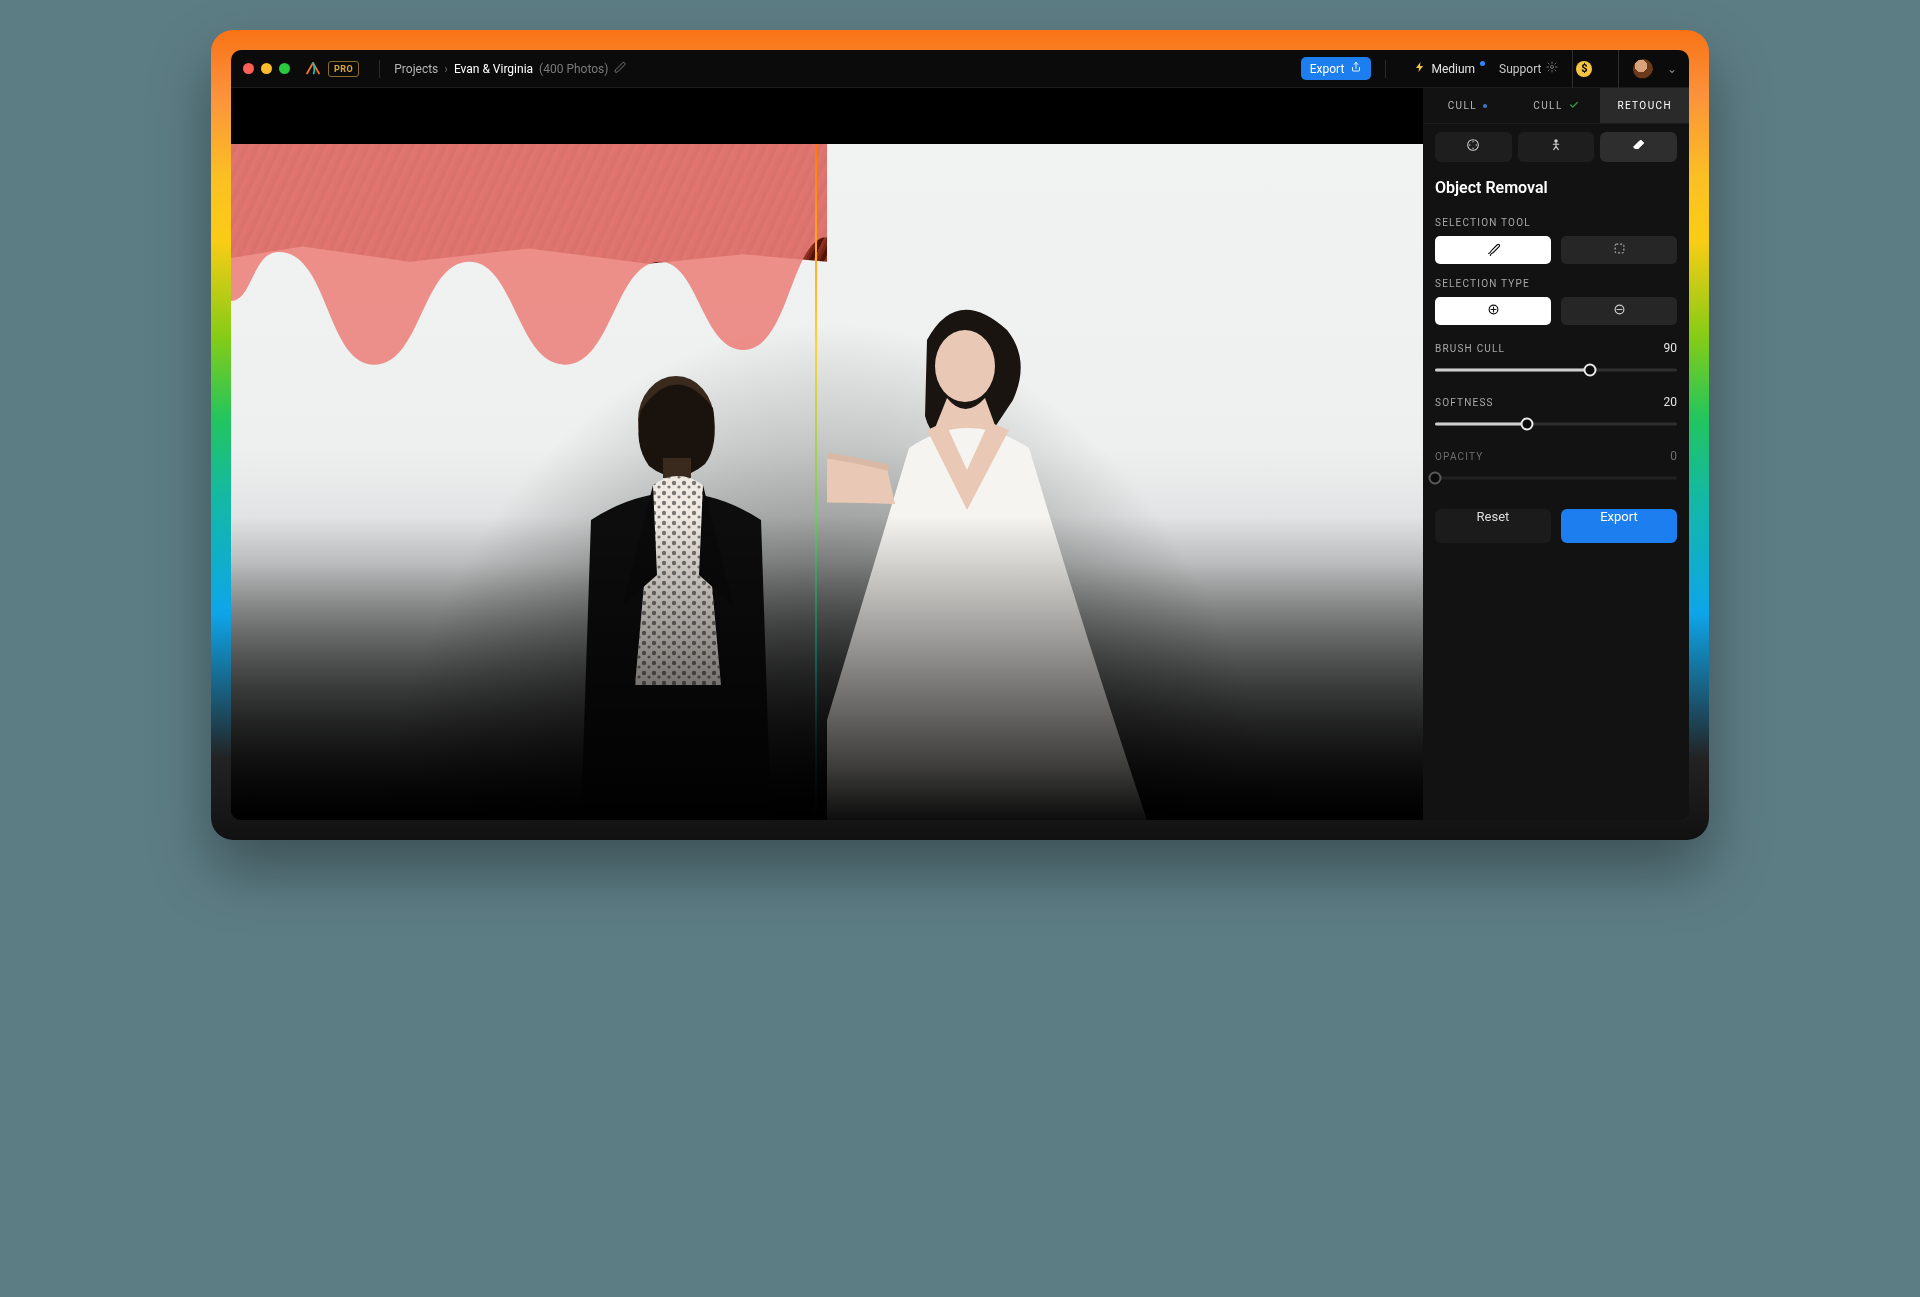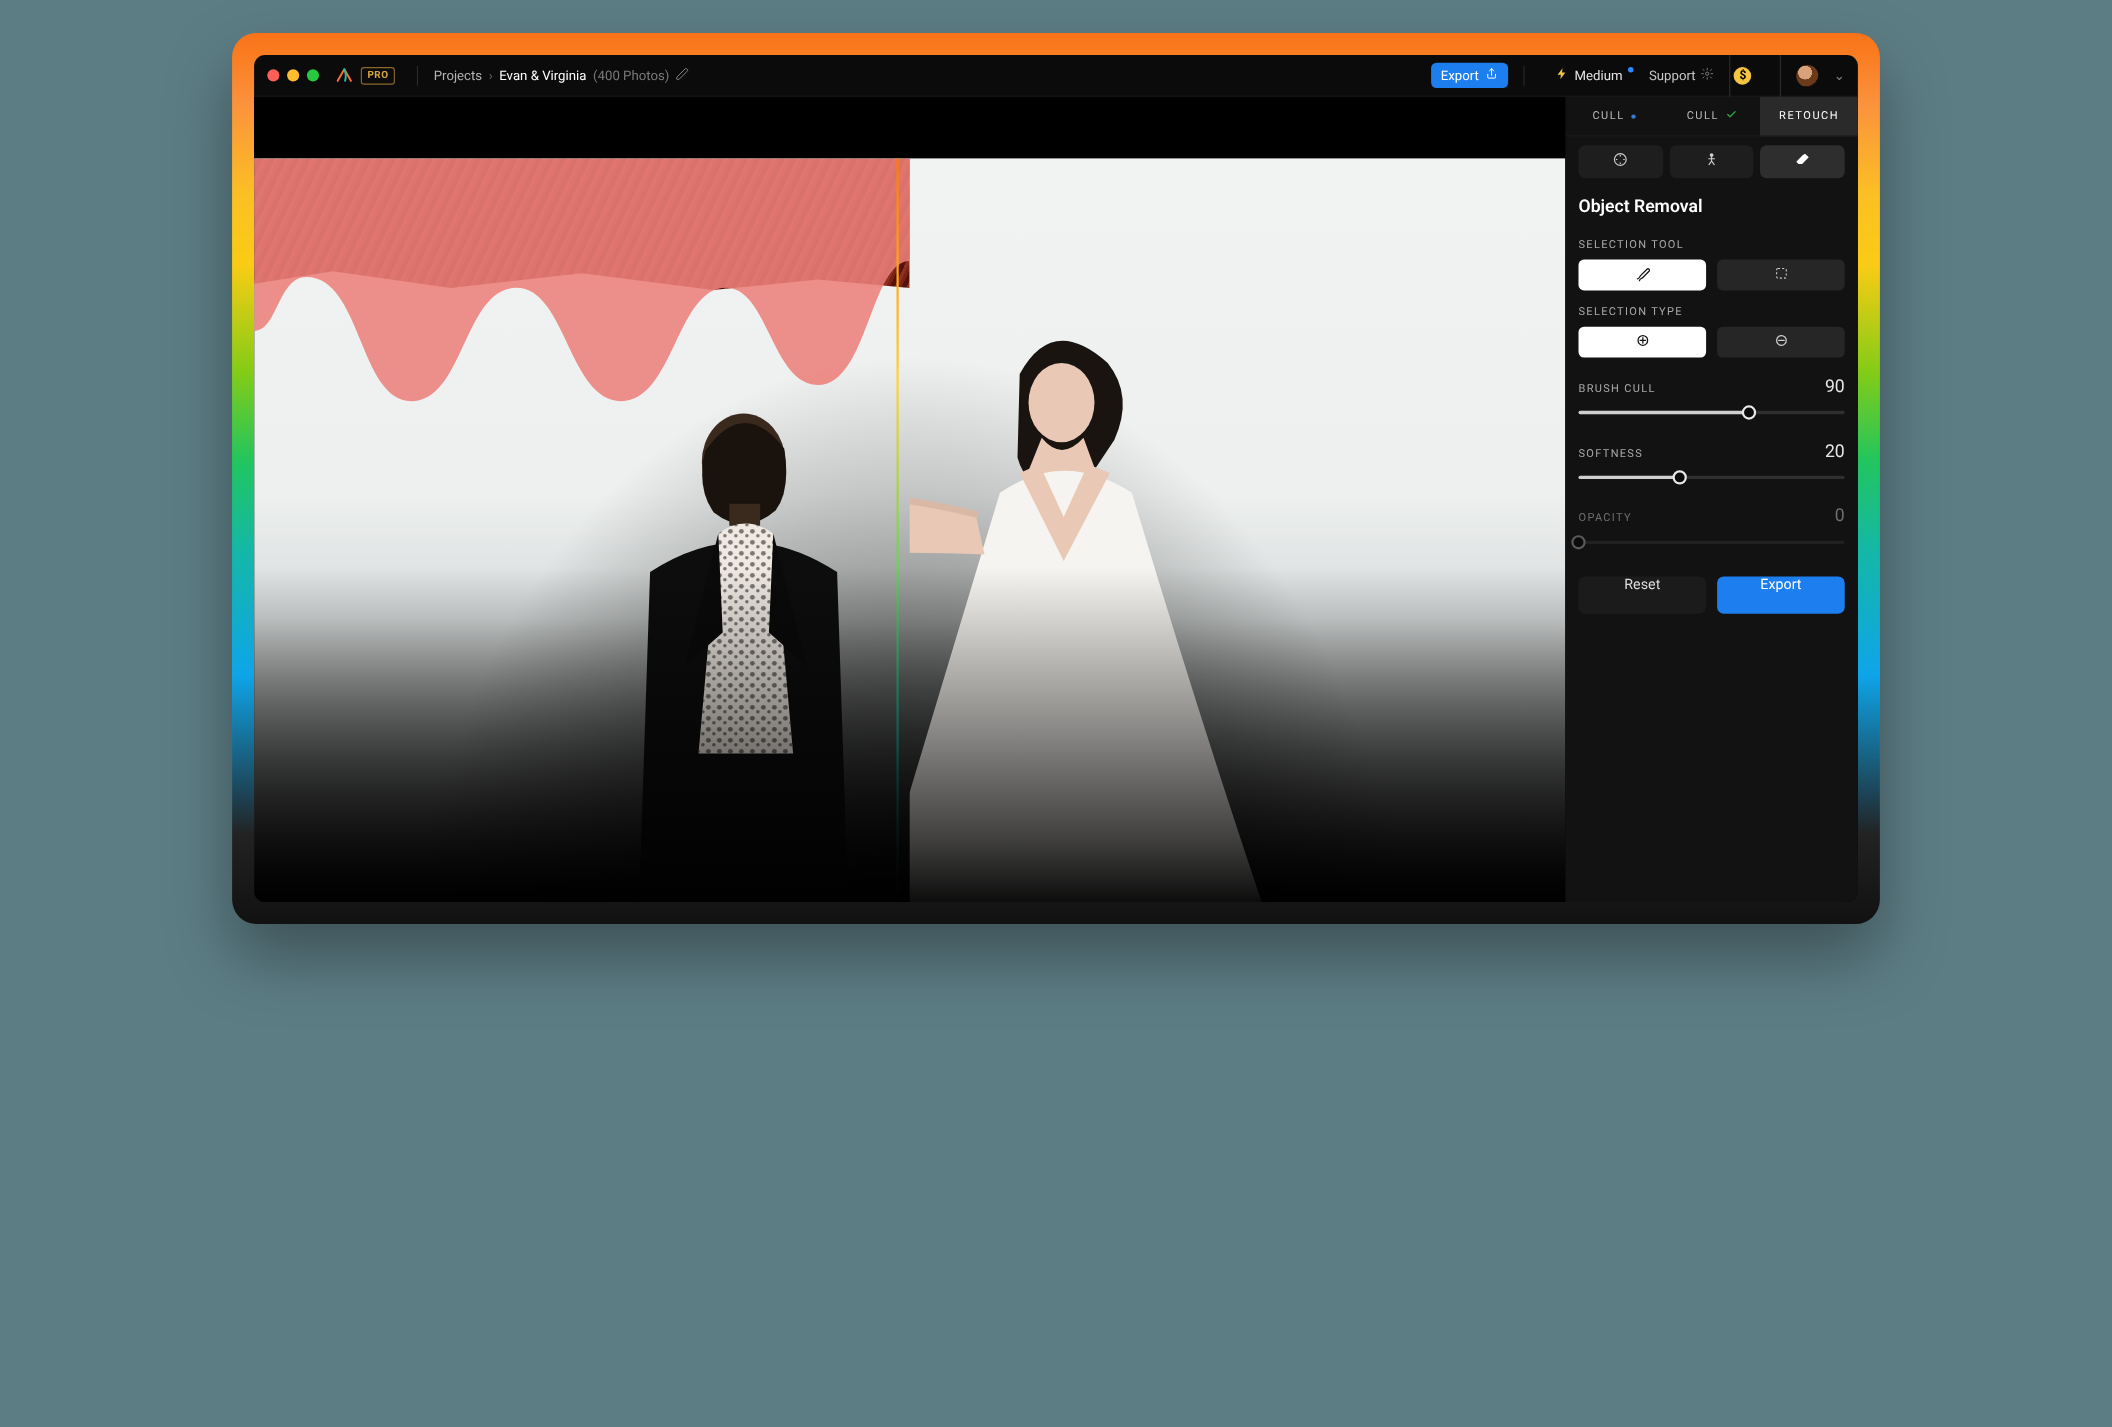--- a/index.html
+++ b/index.html
@@ -181,21 +181,21 @@
   .seg { display:flex; gap:10px; }
   .seg-btn {
     flex:1; height:28px; border-radius:5px; background:#262626;
     display:flex; align-items:center; justify-content:center; color:#dcdcdc;
   }
   .seg-btn.active { background:#fff; color:#111; }
   .seg-btn svg { width:15px; height:15px; }
 
   .slider-head { display:flex; justify-content:space-between; align-items:baseline; margin-top:16px; }
   .slider-head.dim .section-label, .slider-head.dim .slider-val { color:#6f6f6f; }
-  .slider-val { font-size:16px; color:#e6e6e6; }
+  .slider-val { font-size:12px; color:#e6e6e6; }
 
   .slider {
     position:relative; height:18px; margin-top:6px;
   }
   .track { position:absolute; left:0; right:0; top:50%; height:3px; transform:translateY(-50%); background:#2f2f2f; border-radius:2px; }
   .fill  { position:absolute; left:0; top:50%; height:3px; transform:translateY(-50%); background:#cfcfcf; border-radius:2px; }
   .thumb {
     position:absolute; top:50%; transform:translate(-50%,-50%);
     width:13px; height:13px; border-radius:50%;
     background:#0b0b0b; border:2px solid #e9e9e9;

